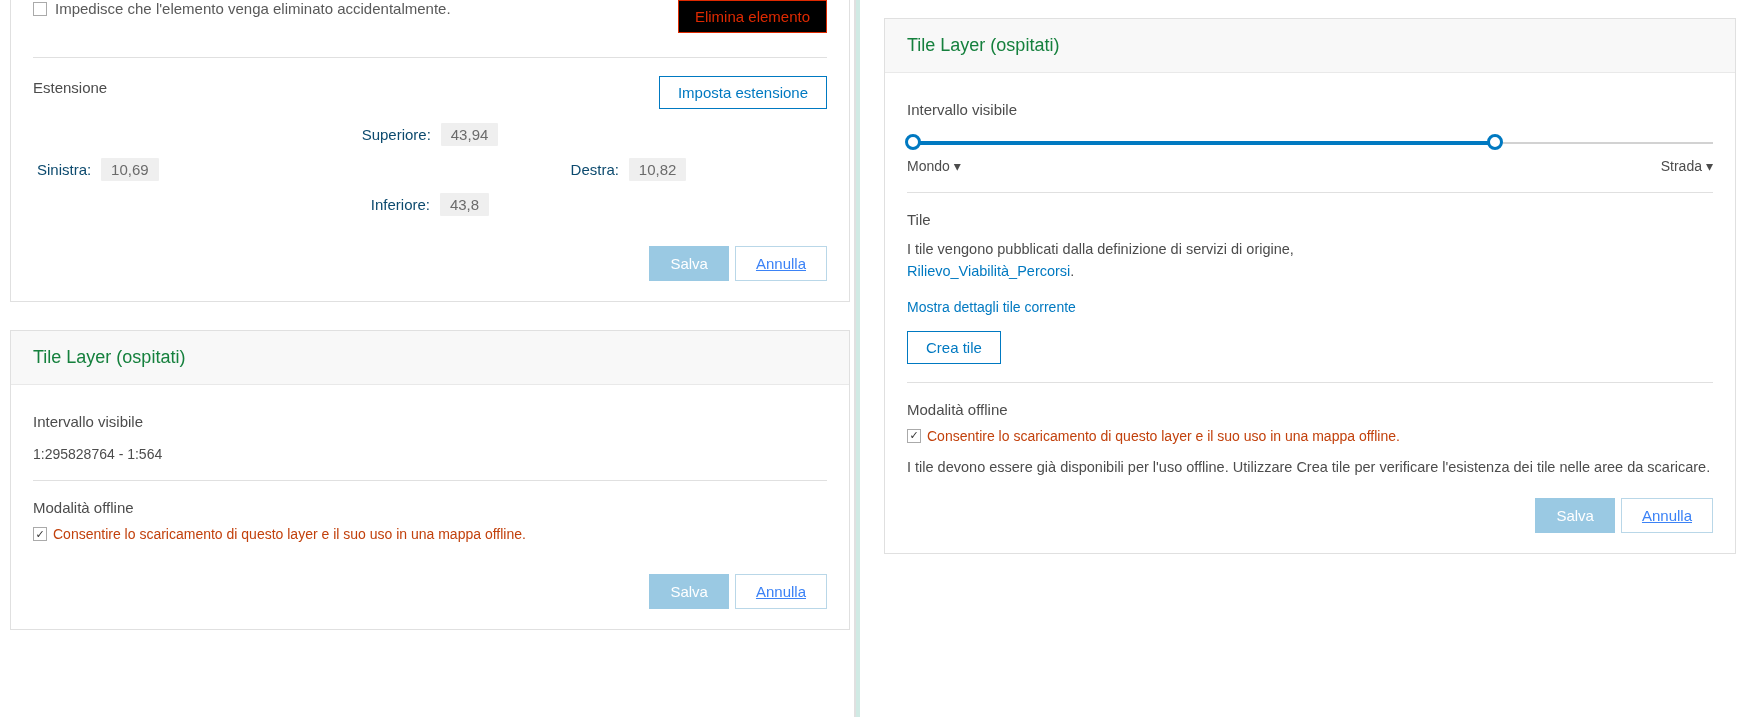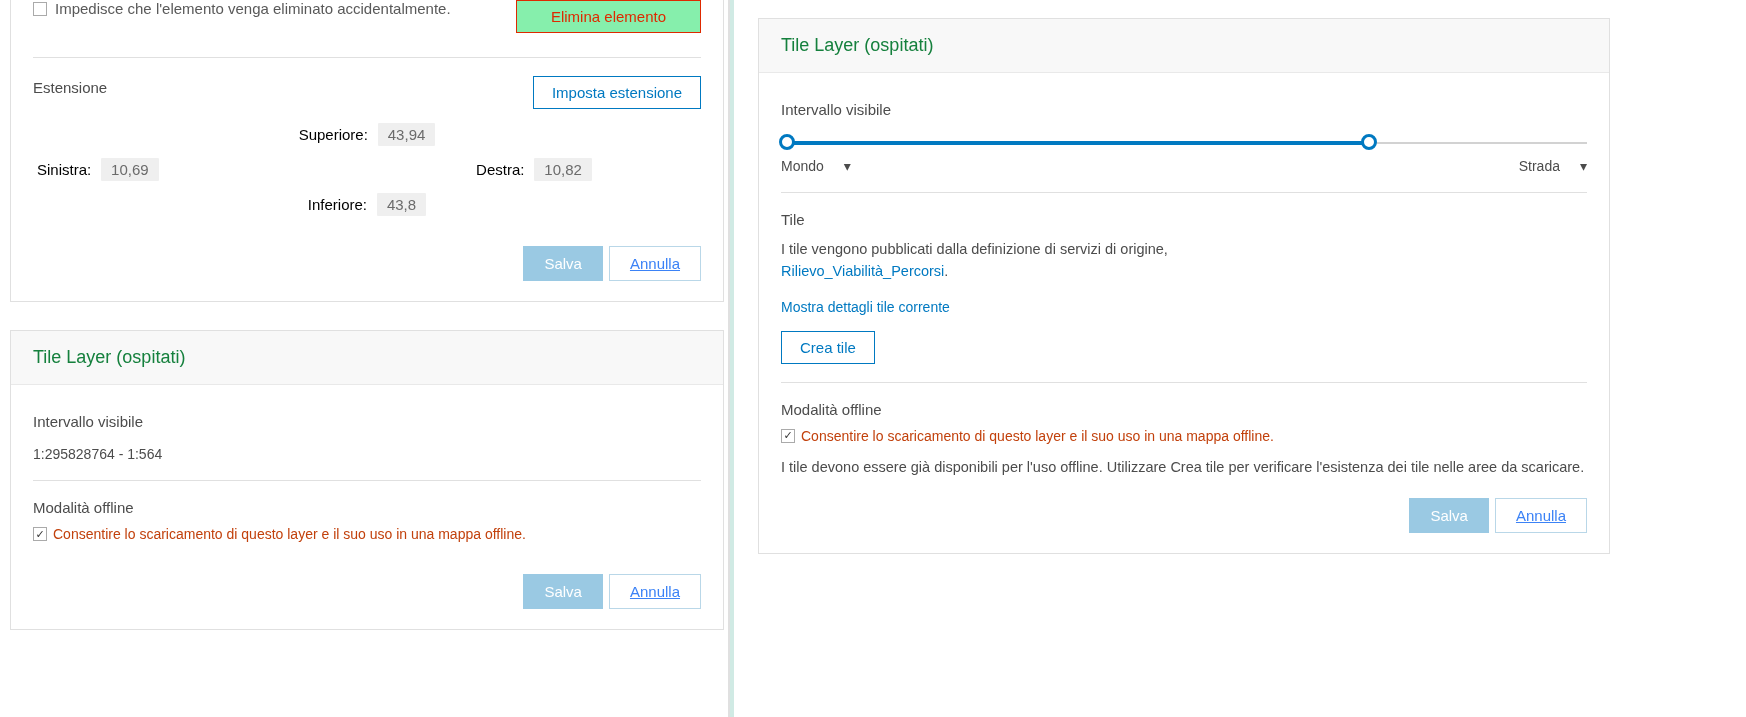--- a/index.html
+++ b/index.html
@@ -6,21 +6,21 @@
     body {
       font-family: "Segoe UI", "Helvetica Neue", Arial, sans-serif;
       background: #ffffff;
       color: #4c4c4c;
       font-size: 14px;
       display: flex;
       width: 1746px;
       height: 717px;
       overflow: hidden;
     }
-    .col-left { width: 724px; padding: 0 0 0 10px; border-radius: 7px; }
+    .col-left { width: 850px; padding: 0 0 0 10px; border-radius: 7px; }
     .col-divider { width: 10px; background: linear-gradient(to right, #fff 40%, #e0e0e0 40%, #e0e0e0 55%, #d0eae4 55%, #d0eae4 100%);}
     .col-right { width: 886px; padding-left: 24px; padding-right: 10px; }
     .panel {
       border: 1px solid #e0e0e0;
       margin-bottom: 28px;
       background: #fff;
     }
     .panel-header {
       background: #f8f8f8;
       padding: 16px 22px;
@@ -56,44 +56,44 @@
       border: 1px solid #b9d7e8;
       text-decoration: underline;
     }
     .btn-outline-blue {
       background: #fff;
       color: #0079c1;
       border: 1px solid #0079c1;
       padding: 7px 18px;
     }
     .btn-outline-red {
-      background: #86efac;
+      background: #000000;
       color: #de2900;
       border: 1px solid #de2900;
-      padding: 7px 34px;
+      padding: 7px 16px;
     }
     .top-row { display:flex; justify-content:space-between; align-items:flex-start; padding: 0 22px 6px 22px;}
     .top-left { display:flex; align-items:center; gap:8px; color:#595959; font-size:15px;}
     .extent-header { display:flex; justify-content:space-between; align-items:center; margin-bottom: 14px; gap: 36px;}
     .extent-grid { display:grid; grid-template-columns: 1fr 1fr; row-gap:12px; justify-items:center; margin-bottom:10px;}
     .extent-full { grid-column: 1 / span 2; }
-    .extent-label { color:#000000; font-size:15px; margin-right:6px;}
+    .extent-label { color:#0c4a6e; font-size:15px; margin-right:6px;}
     .extent-val { display:inline-block; background:#efefef; padding: 3px 10px; border-radius:1px; color:#6b6b6b; font-size:15px;}
     .link { color: #0079c1; cursor:pointer; }
     .slider-wrap { position:relative; height: 14px; margin: 18px 0 8px 0;}
     .slider-rail { position:absolute; top:6px; left:0; right:0; height:2px; background:#d2d2d2;}
     .slider-fill { position:absolute; top:5px; left:0; width:73%; height:4px; background:#0079c1;}
     .slider-handle {
       position:absolute; top:-2px; width:16px; height:16px; border-radius:50%;
       background:#fff; border:3px solid #0079c1;
     }
     .slider-handle.h1 { left: -2px; }
     .slider-handle.h2 { left: calc(73% - 8px); }
     .slider-labels { display:flex; justify-content:space-between; font-size:14px; color:#4c4c4c; margin-top:4px;}
-    .slider-labels .drop { display:inline-flex; align-items:center; gap:20px; cursor:pointer;}
+    .slider-labels .drop { display:inline-flex; align-items:center; gap:4px; cursor:pointer;}
     .note { font-size:14.5px; color:#4c4c4c; line-height:1.55; margin-top:8px;}
     .mt10{margin-top:10px;} .mt16{margin-top:16px;} .mt6{margin-top:6px;}
     .col-right .panel:first-child{ margin-top:18px;}
   </style>
 </head>
 <body>
 
 <div class="col-left">
 
   <div class="panel" style="border-top:none;">

